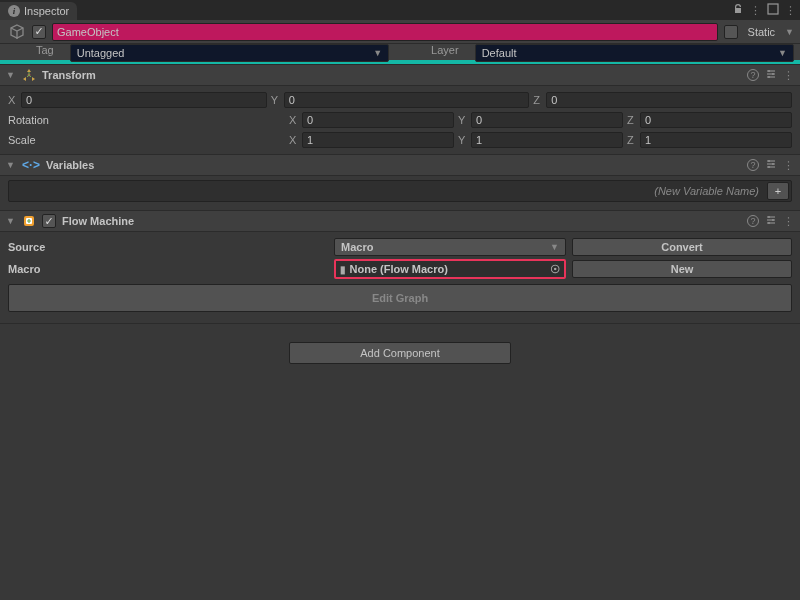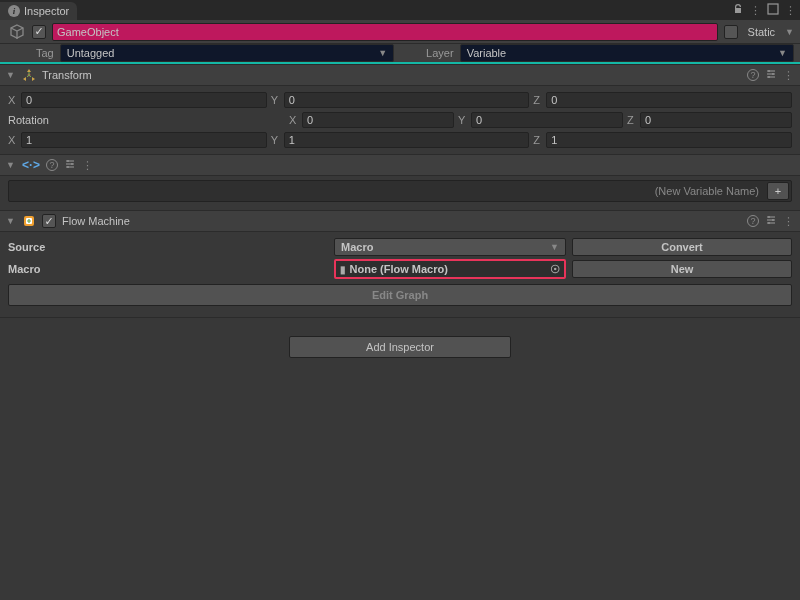--- a/index.html
+++ b/index.html
@@ -8,49 +8,49 @@
 .tab { background: #383838; height: 18px; padding: 0 8px; display: flex; align-items: center; gap: 4px; border-top-right-radius: 6px; margin-top: 2px; }
 .tab-icons-right { display: flex; gap: 6px; align-items: center; padding-right: 4px; color: #888; }
 .info-icon { display: inline-flex; width: 12px; height: 12px; border-radius: 50%; background: #888; color: #282828; align-items: center; justify-content: center; font-size: 9px; font-weight: bold; font-style: italic; font-family: serif; }
 .header-row { background: #3f3f3f; height: 24px; display: flex; align-items: center; padding: 0 6px 0 8px; gap: 6px; border-bottom: 1px solid #2b2b2b; }
 .cube-icon svg { display: block; }
 .checkbox { width: 14px; height: 14px; background: #555; border: 1px solid #222; border-radius: 2px; display: inline-flex; align-items: center; justify-content: center; cursor: pointer; }
 .checkbox.checked::after { content: "✓"; font-size: 11px; color: #ddd; }
 .name-input { flex: 1; background: #be185d; border: 1px solid #222; border-radius: 2px; height: 18px; padding: 0 4px; color: #c4c4c4; font-size: 11px; }
 .static-label { padding: 0 4px; color: #c4c4c4; }
 .dropdown-arrow { color: #888; font-size: 9px; }
-.tag-row { background: #3f3f3f; height: 20px; display: flex; align-items: center; padding: 0 6px 0 36px; gap: 6px; border-bottom: 2px solid #14b8a6; }
+.tag-row { background: #3f3f3f; height: 20px; display: flex; padding: 0 6px 0 36px; gap: 16px; border-bottom: 4px solid #14b8a6; }
 .tag-row .label { color: #999; }
 .dropdown { background: #0f172a; border: 1px solid #2b2b2b; border-radius: 2px; height: 18px; flex: 1; display: flex; align-items: center; justify-content: space-between; padding: 0 6px; cursor: pointer; }
 .component-header { background: #3f3f3f; height: 22px; display: flex; align-items: center; padding: 0 6px; gap: 6px; border-top: 1px solid #2b2b2b; border-bottom: 1px solid #2b2b2b; }
 .foldout { color: #888; font-size: 9px; cursor: pointer; display: inline-block; width: 10px; }
-.comp-name { flex: 1; font-weight: normal; }
+.comp-name { flex: 1; font-weight: bold; }
 .help-icon { width: 12px; height: 12px; border: 1px solid #888; border-radius: 50%; display: inline-flex; align-items: center; justify-content: center; color: #888; font-size: 9px; cursor: pointer; }
 .preset-icon { color: #888; cursor: pointer; font-size: 11px; }
 .menu-dots { color: #888; cursor: pointer; font-size: 11px; }
 .transform-body { padding: 4px 8px; }
 .prop-row { display: flex; align-items: center; height: 20px; }
 .prop-label { width: 326px; color: #c4c4c4; }
 .axis-group { display: flex; gap: 4px; flex: 1; }
 .axis { display: flex; align-items: center; flex: 1; gap: 3px; }
 .axis-label { color: #999; width: 10px; }
 .axis-input { flex: 1; background: #2e2e2e; border: 1px solid #222; border-radius: 2px; height: 16px; padding: 0 4px; color: #c4c4c4; font-size: 11px; }
 .variables-body { padding: 4px 8px 8px 8px; }
 .var-row { display: flex; align-items: center; height: 22px; background: #2f2f2f; border: 1px solid #222; border-radius: 2px; }
-.var-placeholder { flex: 1; text-align: right; padding: 0 6px; color: #888; }
+.var-placeholder { flex: 1; text-align: right; padding: 0 6px; color: #888; font-style: italic; }
 .plus-btn { width: 22px; height: 18px; background: #525252; border: 1px solid #222; border-radius: 2px; display: flex; align-items: center; justify-content: center; margin: 0 2px; color: #ccc; cursor: pointer; }
 .flowmachine-body { padding: 4px 8px 6px 8px; font-weight: bold; }
 .fm-row { display: flex; align-items: center; height: 22px; gap: 6px; }
 .fm-label { width: 320px; }
 .src-dropdown { flex: 1; background: #525252; border: 1px solid #222; border-radius: 2px; height: 18px; display: flex; align-items: center; justify-content: space-between; padding: 0 6px; cursor: pointer; }
 .convert-btn, .new-btn { width: 220px; height: 18px; background: #525252; border: 1px solid #222; border-radius: 2px; display: flex; align-items: center; justify-content: center; cursor: pointer; color: #c4c4c4; }
 .macro-field { flex: 1; background: #2e2e2e; border: 2px solid #e8345a; border-radius: 2px; height: 20px; display: flex; align-items: center; padding: 0 4px; gap: 4px; position: relative; }
 .macro-field .doc-icon { font-size: 10px; color: #aaa; }
 .macro-field .picker { margin-left: auto; color: #aaa; font-size: 11px; cursor: pointer; }
-.edit-graph-btn { height: 22px; margin-top: 4px; background: #525252; border: 1px solid #222; border-radius: 2px; display: flex; align-items: center; justify-content: center; color: #888; cursor: pointer; }
+.edit-graph-btn { height: 28px; margin-top: 4px; background: #525252; border: 1px solid #222; border-radius: 2px; display: flex; align-items: center; justify-content: center; color: #888; cursor: pointer; }
 .body-gap { height: 6px; border-bottom: 1px solid #2b2b2b; }
 .add-component-area { padding: 18px 0; display: flex; justify-content: center; }
 .add-component-btn { width: 222px; height: 22px; background: #525252; border: 1px solid #222; border-radius: 2px; display: flex; align-items: center; justify-content: center; cursor: pointer; color: #c4c4c4; }
 .transform-icon svg, .flow-icon svg { display: block; }
 .code-icon { color: #5fa8e6; font-size: 12px; font-weight: bold; }
 </style>
 </head>
 <body>
 
 <div class="tab-bar">
@@ -89,21 +89,21 @@
 </div>
 
 <div class="tag-row">
   <span class="label">Tag</span>
   <div class="dropdown">
     <span>Untagged</span>
     <span class="dropdown-arrow">▼</span>
   </div>
   <span class="label" style="margin-left:26px">Layer</span>
   <div class="dropdown">
-    <span>Variable</span>
+    <span>Default</span>
     <span class="dropdown-arrow">▼</span>
   </div>
 </div>
 
 <div class="component-header">
   <span class="foldout">▼</span>
   <span class="transform-icon">
     <svg width="14" height="14" viewBox="0 0 14 14">
         <path d="M7 1l2 3H5l2-3zM1 11l3-2v4l-3-2zM13 11l-3 2V9l3 2z" fill="#c9a24a"></path>
         <circle cx="7" cy="7" r="1.5" fill="#b84a4a"></circle>
@@ -147,40 +147,42 @@
           <span class="axis-label">Y</span>
           <input class="axis-input" value="0" style="">
         </div>
         <div class="axis">
           <span class="axis-label">Z</span>
           <input class="axis-input" value="0" style="">
         </div>
       </div>
     </div>
     <div class="prop-row">
+      <span class="prop-label">Scale</span>
       <div class="axis-group">
         <div class="axis">
           <span class="axis-label">X</span>
           <input class="axis-input" value="1" style="">
         </div>
         <div class="axis">
           <span class="axis-label">Y</span>
           <input class="axis-input" value="1" style="">
         </div>
         <div class="axis">
           <span class="axis-label">Z</span>
           <input class="axis-input" value="1" style="">
         </div>
       </div>
     </div>
   </div>
 
 <div class="component-header">
   <span class="foldout">▼</span>
   <span class="code-icon">&lt;·&gt;</span>
+  <span class="comp-name">Variables</span>
   <span class="help-icon">?</span>
   <span class="preset-icon">
     <svg width="12" height="12" viewBox="0 0 12 12">
         <path d="M2 3h8M2 6h8M2 9h8M4 2v2M8 5v2M4 8v2" stroke="#999" stroke-width="1.2"></path>
       </svg>
   </span>
   <span class="menu-dots">⋮</span>
 </div>
 <div class="variables-body">
   <div class="var-row">
@@ -224,14 +226,14 @@
       <span>None (Flow Macro)</span>
       <span class="picker">☉</span>
     </div>
     <div class="new-btn">New</div>
   </div>
   <div class="edit-graph-btn">Edit Graph</div>
 </div>
 <div class="body-gap"></div>
 
 <div class="add-component-area">
-  <div class="add-component-btn">Add Inspector</div>
+  <div class="add-component-btn">Add Component</div>
 </div>
 
 </body></html>

